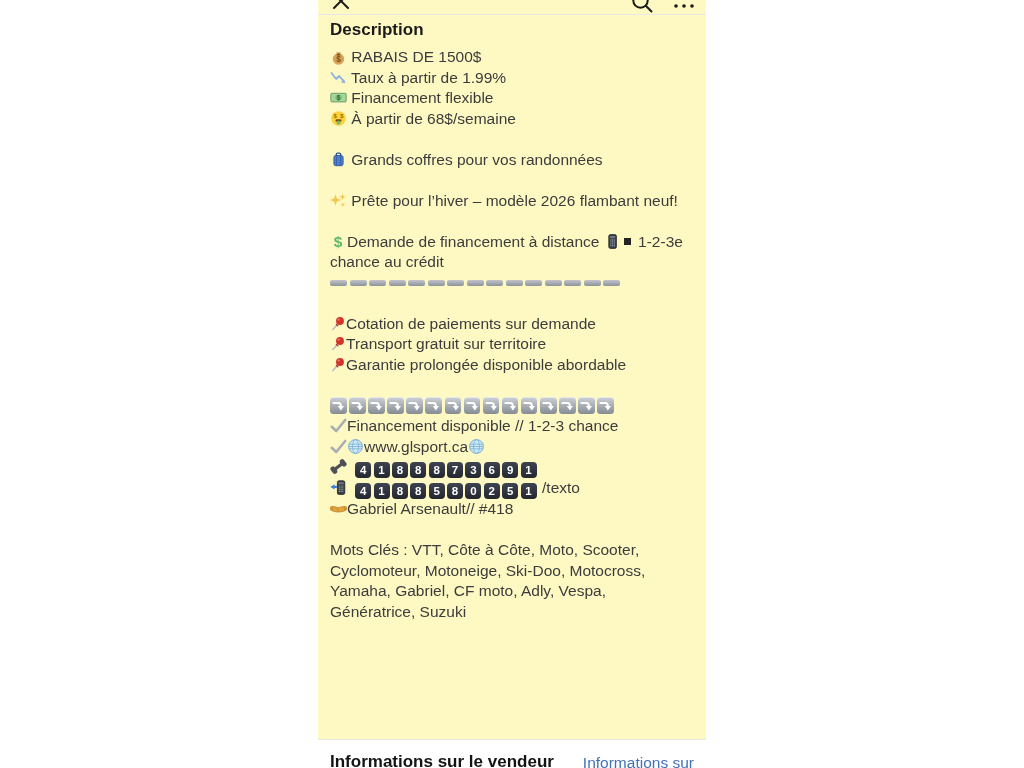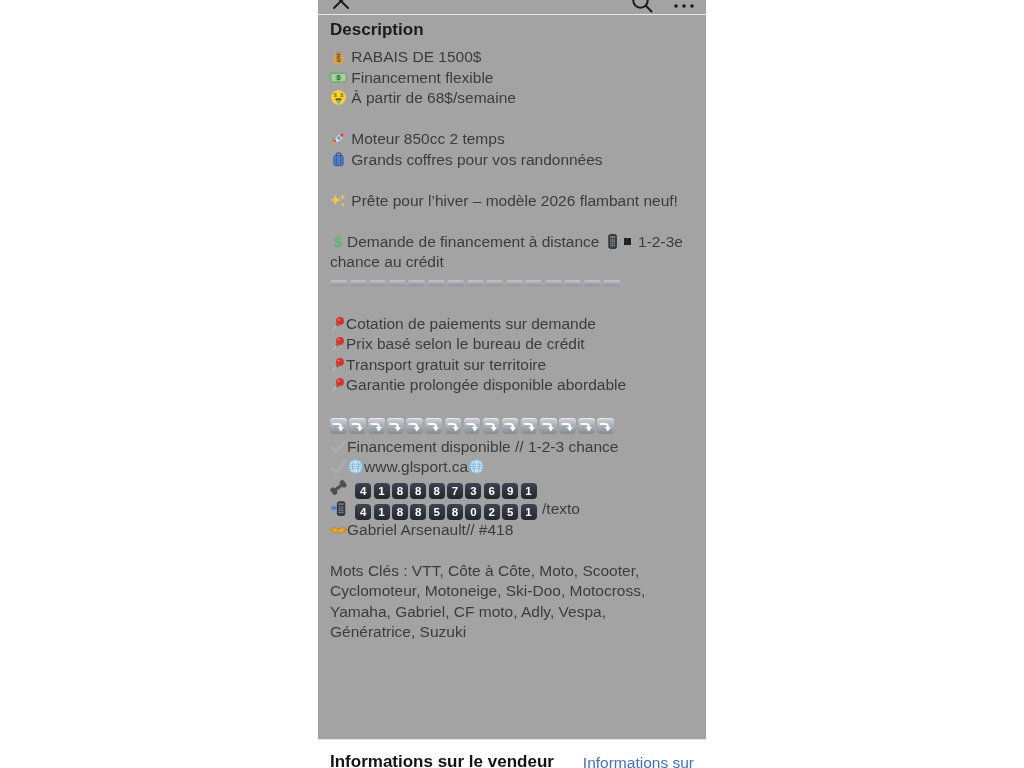--- a/index.html
+++ b/index.html
@@ -1,18 +1,18 @@
 <!DOCTYPE html>
 <html><head>
 <meta charset="utf-8">
 <style>
   * { margin:0; padding:0; box-sizing:border-box; }
   html,body { width:1024px; height:768px; overflow:hidden; background:#fff;
     font-family:"Liberation Sans", sans-serif; }
-  .sheet { width:388px; height:768px; margin:0 auto; position:relative; background:#a3a3a3; }
+  .sheet { width:388px; height:768px; margin:0 auto; position:relative; background:#fef9c3; }
   .topbar { position:relative; height:15px; border-bottom:1px solid #e8e8e8; }
   .tb-ico { position:absolute; display:block; }
   .tb-close { left:12px; top:-10px; }
   .tb-search { right:52px; top:-9px; }
   .tb-more { right:10px; top:-4px; }
   .heading { margin:5px 12px 0; font-size:17px; font-weight:700; color:#1b1b1b; }
   .content { margin:7px 12px 0; font-size:15.5px; color:#3c3c3c; }
   .line { min-height:20.5px; line-height:20.5px; }
   .ico { display:inline-block; width:17px; height:17px; vertical-align:-3px; }
   .ico svg { display:block; width:100%; height:100%; }
@@ -62,40 +62,37 @@
 
   <div class="heading">Description</div>
 
   <div class="content" id="desc-lines">
       <div class="line"><span class="ico i-money-bag"><svg viewBox="0 0 17 17">
             <path d="M6.2,4.4 L10.8,4.4 L9.4,6.6 L7.6,6.6 Z" fill="#a97c33"></path>
             <circle cx="8.5" cy="11" r="5.7" fill="#d6a354"></circle>
             <rect x="6.5" y="5.8" width="4" height="1.7" rx="0.8" fill="#8a5a1f"></rect>
             <text x="8.5" y="13.9" font-size="8.5" font-weight="bold" fill="#7d4f17" text-anchor="middle">$</text>
           </svg></span> RABAIS DE 1500$</div>
+      <div class="line"><span class="ico i-chart-decreasing"><svg viewBox="0 0 17 17">
+            <polyline points="1.5,4 6.2,10 9.2,7 13.2,11.7" fill="none" stroke="#8fb4dd" stroke-width="1.9" stroke-linecap="round" stroke-linejoin="round"></polyline>
+            <polygon points="15.6,14.2 10.9,13.4 14,10.2" fill="#8fb4dd"></polygon>
+          </svg></span> Taux à partir de 1.99%</div>
       <div class="line"><span class="ico i-dollar-banknote"><svg viewBox="0 0 17 17">
             <rect x="0.8" y="4.3" width="15.4" height="8.6" rx="1" fill="#a5d49e" stroke="#5d9b58" stroke-width="0.9"></rect>
             <ellipse cx="8.5" cy="8.6" rx="3.1" ry="2.8" fill="#7cb976"></ellipse>
             <text x="8.5" y="11" font-size="6.5" font-weight="bold" fill="#356b33" text-anchor="middle">$</text>
           </svg></span> Financement flexible</div>
       <div class="line"><span class="ico i-money-mouth-face"><svg viewBox="0 0 17 17">
             <circle cx="8.5" cy="8.5" r="7.3" fill="#fdd23a"></circle>
             <text x="5.2" y="8.2" font-size="6" font-weight="bold" fill="#8a6d00" text-anchor="middle">$</text>
             <text x="11.8" y="8.2" font-size="6" font-weight="bold" fill="#8a6d00" text-anchor="middle">$</text>
             <rect x="5.5" y="9.2" width="6" height="2.6" rx="1.3" fill="#7a4f1d"></rect>
             <rect x="6.6" y="10.8" width="3.8" height="3.8" rx="1.7" fill="#6fbf63"></rect>
           </svg></span> À partir de 68$/semaine</div>
       <div class="line"></div>
-      <div class="line"><span class="ico i-rocket"><svg viewBox="0 0 17 17">
-            <path d="M4.2,12.8 C4.4,7.6 8.2,3.4 13.6,3.2 C13.8,8.6 9.6,12.4 4.2,12.8 Z" fill="#e3e8ee" stroke="#9aa4b0" stroke-width="0.7"></path>
-            <path d="M13.6,3.2 C13.5,5 13,6.3 12.2,7.4 L9.6,4.9 C10.8,4 12,3.4 13.6,3.2 Z" fill="#d9453a"></path>
-            <circle cx="8.9" cy="8.1" r="1.5" fill="#7fb3e8" stroke="#4a79b0" stroke-width="0.6"></circle>
-            <path d="M4.6,9 L2,10.6 L4.3,11 L4.7,13.2 L6.5,11.2 Z" fill="#d9453a"></path>
-            <path d="M1.8,15 C2.3,13.1 3.2,12.2 4.9,12 C4.7,13.7 3.7,14.6 1.8,15 Z" fill="#f2a13c"></path>
-          </svg></span> Moteur 850cc 2 temps</div>
       <div class="line"><span class="ico i-luggage"><svg viewBox="0 0 17 17">
             <rect x="6.3" y="2.1" width="4.4" height="3.8" rx="1.3" fill="none" stroke="#2f5596" stroke-width="1.4"></rect>
             <rect x="3.9" y="4.5" width="9.2" height="10.2" rx="1.9" fill="#4d7ecb" stroke="#2f5596" stroke-width="0.9"></rect>
             <line x1="6.5" y1="5.4" x2="6.5" y2="13.8" stroke="#3a63ad" stroke-width="1"></line>
             <line x1="10.5" y1="5.4" x2="10.5" y2="13.8" stroke="#3a63ad" stroke-width="1"></line>
           </svg></span> Grands coffres pour vos randonnées</div>
       <div class="line"></div>
       <div class="line"><span class="ico i-sparkles"><svg viewBox="0 0 17 17" fill="#f3c64a">
             <path d="M5.5,2.5 L6.9,6.6 L11,8 L6.9,9.4 L5.5,13.5 L4.1,9.4 L0,8 L4.1,6.6 Z"></path>
             <path d="M12.5,1.8 L13.3,4.1 L15.6,4.9 L13.3,5.7 L12.5,8 L11.7,5.7 L9.4,4.9 L11.7,4.1 Z"></path>
@@ -123,26 +120,20 @@
             </g>
           </svg></span><span class="ico i-small-black-square"></span> 1-2-3e chance au crédit</div>
       <div class="line"><span class="ico i-heavy-minus"></span><span class="ico i-heavy-minus"></span><span class="ico i-heavy-minus"></span><span class="ico i-heavy-minus"></span><span class="ico i-heavy-minus"></span><span class="ico i-heavy-minus"></span><span class="ico i-heavy-minus"></span><span class="ico i-heavy-minus"></span><span class="ico i-heavy-minus"></span><span class="ico i-heavy-minus"></span><span class="ico i-heavy-minus"></span><span class="ico i-heavy-minus"></span><span class="ico i-heavy-minus"></span><span class="ico i-heavy-minus"></span><span class="ico i-heavy-minus"></span></div>
       <div class="line"></div>
       <div class="line"><span class="ico i-pushpin"><svg viewBox="0 0 17 17">
             <line x1="7.6" y1="9.4" x2="3" y2="14.4" stroke="#b4bac2" stroke-width="1.5" stroke-linecap="round"></line>
             <path d="M6.7,7.9 L9.3,10.5 L8.1,11.2 L6,9.1 Z" fill="#a82a24"></path>
             <circle cx="10.6" cy="5.3" r="4.2" fill="#d2342c"></circle>
             <circle cx="9.2" cy="3.9" r="1.2" fill="#e8796f"></circle>
           </svg></span>Cotation de paiements sur demande</div>
-      <div class="line"><span class="ico i-pushpin"><svg viewBox="0 0 17 17">
-            <line x1="7.6" y1="9.4" x2="3" y2="14.4" stroke="#b4bac2" stroke-width="1.5" stroke-linecap="round"></line>
-            <path d="M6.7,7.9 L9.3,10.5 L8.1,11.2 L6,9.1 Z" fill="#a82a24"></path>
-            <circle cx="10.6" cy="5.3" r="4.2" fill="#d2342c"></circle>
-            <circle cx="9.2" cy="3.9" r="1.2" fill="#e8796f"></circle>
-          </svg></span>Prix basé selon le bureau de crédit</div>
       <div class="line"><span class="ico i-pushpin"><svg viewBox="0 0 17 17">
             <line x1="7.6" y1="9.4" x2="3" y2="14.4" stroke="#b4bac2" stroke-width="1.5" stroke-linecap="round"></line>
             <path d="M6.7,7.9 L9.3,10.5 L8.1,11.2 L6,9.1 Z" fill="#a82a24"></path>
             <circle cx="10.6" cy="5.3" r="4.2" fill="#d2342c"></circle>
             <circle cx="9.2" cy="3.9" r="1.2" fill="#e8796f"></circle>
           </svg></span>Transport gratuit sur territoire</div>
       <div class="line"><span class="ico i-pushpin"><svg viewBox="0 0 17 17">
             <line x1="7.6" y1="9.4" x2="3" y2="14.4" stroke="#b4bac2" stroke-width="1.5" stroke-linecap="round"></line>
             <path d="M6.7,7.9 L9.3,10.5 L8.1,11.2 L6,9.1 Z" fill="#a82a24"></path>
             <circle cx="10.6" cy="5.3" r="4.2" fill="#d2342c"></circle>

